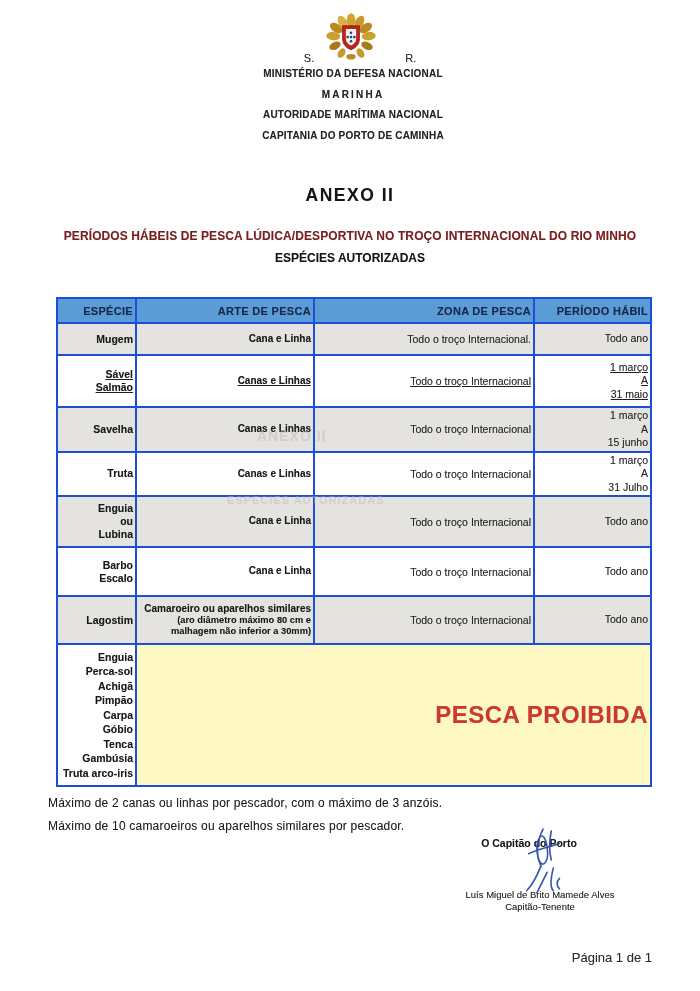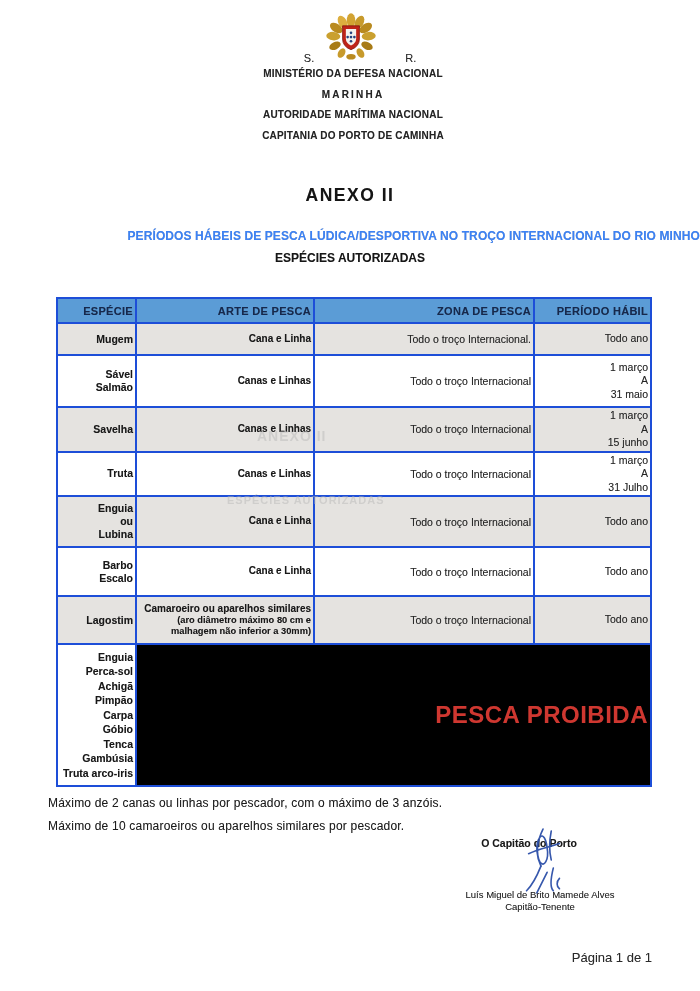--- a/index.html
+++ b/index.html
@@ -13,50 +13,50 @@
     justify-content:center; align-items:flex-end; transform:translateX(10px);}
   .initial{font-size:11px; color:#2a2a2a; margin-bottom:4px;}
   .initial.s{margin-right:7px;} .initial.r{margin-left:24px;}
   .letterhead-lines{position:absolute; top:64px; left:0; width:706px; text-align:center;}
   .letterhead-lines div{font-size:10px; font-weight:700; letter-spacing:0.2px;
     line-height:20.5px; color:#242424;}
   .letterhead-lines div:nth-child(2){letter-spacing:2.2px;}
   
   .annex-title{position:absolute; top:185px; left:0; width:700px; text-align:center;
     font-size:17.5px; font-weight:700; letter-spacing:1.5px; color:#151515;}
-  .subtitle1{position:absolute; top:229px; left:0; width:700px; text-align:right;
-    font-size:12px; font-weight:700; letter-spacing:0.1px; color:#3b82f6;}
+  .subtitle1{position:absolute; top:229px; left:0; width:700px; text-align:center;
+    font-size:12px; font-weight:700; letter-spacing:0.1px; color:#7f1d1d;}
   .subtitle2{position:absolute; top:251px; left:0; width:700px; text-align:center;
     font-size:12px; font-weight:700; color:#161616;}
   
   .table-wrap{position:absolute; top:297px; left:56px;}
   table{border-collapse:collapse; table-layout:fixed; width:594px;
     border:2px solid #2e2e2e;}
   col.c0{width:79px;} col.c1{width:178px;} col.c2{width:220px;} col.c3{width:117px;}
   th,td{border:2px solid #1d4ed8; text-align:right; vertical-align:middle;
     padding:1px 2px; overflow:hidden;}
   thead tr{height:25px; background:var(--header-bg,#5b9cd6);}
   th{font-size:11px; font-weight:700; letter-spacing:0.3px; color:var(--header-text,#16284c);}
   tbody tr:nth-child(1){height:32px;}
-  tbody tr:nth-child(2){height:52px;}
+  tbody tr:nth-child(2){height:52px;text-decoration:underline;}
   tbody tr:nth-child(3){height:42px;}
   tbody tr:nth-child(4){height:42px;}
   tbody tr:nth-child(5){height:51px;}
   tbody tr:nth-child(6){height:49px;border-radius:16px;}
   tbody tr:nth-child(7){height:48px;}
   tbody tr:nth-child(8){height:142px;}
   tr.shaded td{background:var(--shaded-row,#e5e3e0);}
   .cell-especie{font-size:10.5px; font-weight:700; line-height:13px; color:#181818;}
   .cell-arte{font-size:10.5px; font-weight:700; line-height:12.5px; color:#181818;}
   .cell-arte .arte-main{font-size:10px;}
   .cell-arte .arte-sub{font-size:9.3px; line-height:11px;}
   .cell-zona{font-size:10.5px; color:#262626;}
   .cell-periodo{font-size:10.5px; line-height:13.5px; color:#262626;}
   .cell-species-list{font-size:10.5px; font-weight:700; line-height:14.5px; color:#181818;}
-  .cell-prohibited{background:#000000;}
+  .cell-prohibited{background:#fef9c3;}
   .prohibited-label{font-size:24px; font-weight:700; letter-spacing:0.5px;
     color:var(--prohibited-red,#cf3730); white-space:nowrap;}
   
   .wm{position:absolute; font-weight:700; color:#b5b5b5; opacity:0.45;
     filter:blur(0.6px); pointer-events:none; text-shadow:none; letter-spacing:1px;}
   .wm1{left:257px; top:428px; font-size:14px;}
   .wm2{left:227px; top:494px; font-size:11px;}
   
   .notes{position:absolute; top:792px; left:48px;}
   .notes div{font-size:12px; line-height:23px; color:#1c1c1c; letter-spacing:0.2px;}

